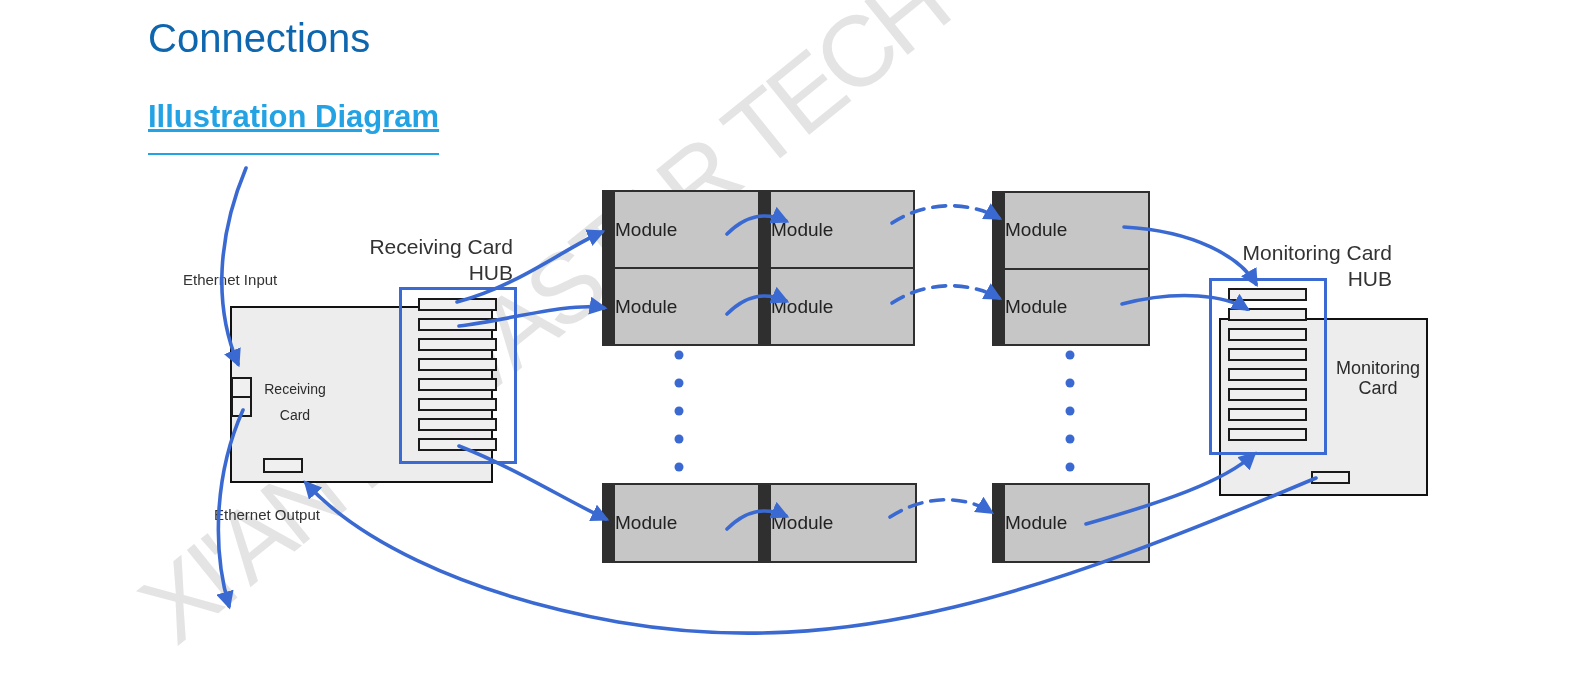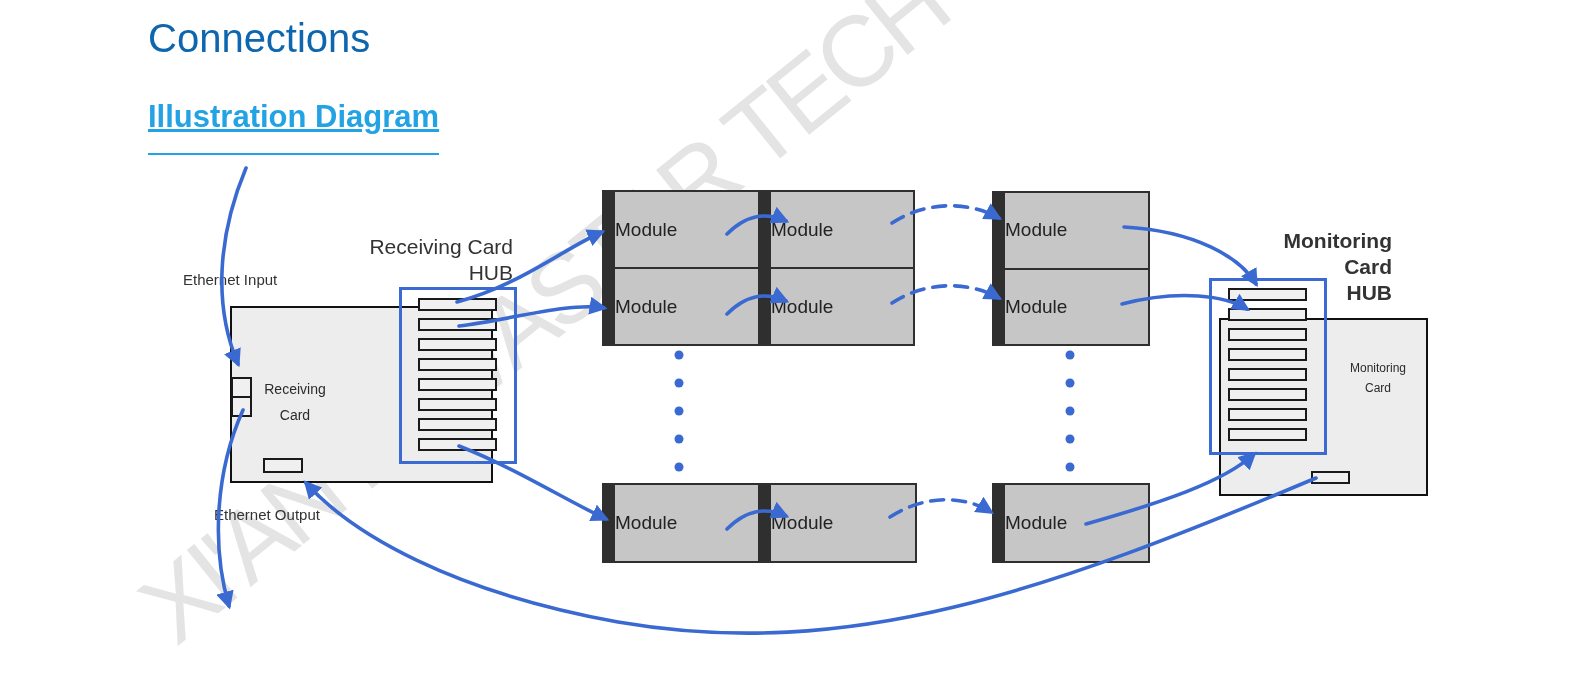--- a/index.html
+++ b/index.html
@@ -52,21 +52,21 @@
   <a class="subtitle">Illustration Diagram</a>
 
   <div class="lbl" style="left:183px;top:271px;">Ethernet Input</div>
   <div class="lbl" style="left:186px;top:506px;margin-left:28px;">Ethernet Output</div>
 
   <div class="hublbl" style="left:358px;top:234px;width:155px;">
     <div>Receiving Card</div>
     <div>HUB</div>
   </div>
 
-  <div class="hublbl" style="left:1232px;top:228px;width:160px;font-weight:bold;">
+  <div class="hublbl" style="left:1232px;top:240px;width:160px;">
     <div>Monitoring Card</div>
     <div>HUB</div>
   </div>
 
   <div class="card" style="left:230px;top:306px;width:263px;height:177px;"></div>
   <div class="cardlbl" style="left:230px;top:376px;width:130px;font-size:14px;line-height:26px;">
     <div>Receiving</div>
     <div>Card</div>
   </div>
   <div class="port" style="left:231px;top:377px;width:21px;height:21px;"></div>
@@ -116,21 +116,21 @@
       </div>
   </div>
 
   <div class="mgrid" style="left:992px;top:483px;width:158px;height:80px;">
     <div class="module">
         <span>Module</span>
       </div>
   </div>
 
   <div class="card" style="left:1219px;top:318px;width:209px;height:178px;"></div>
-  <div class="cardlbl" style="left:1330px;top:358px;width:96px;font-size:12px;line-height:20px;">
+  <div class="cardlbl" style="left:1330px;top:358px;width:96px;font-size:18px;line-height:20px;">
     <div>Monitoring</div>
     <div>Card</div>
   </div>
   <div class="port" style="left:1311px;top:471px;width:39px;height:13px;"></div>
 
   <div class="hubrect" style="left:1209px;top:278px;width:118px;height:177px;"></div>
   <div class="slot" style="left:1228px;top:288px;"></div>
   <div class="slot" style="left:1228px;top:308px;"></div>
   <div class="slot" style="left:1228px;top:328px;"></div>
   <div class="slot" style="left:1228px;top:348px;"></div>

